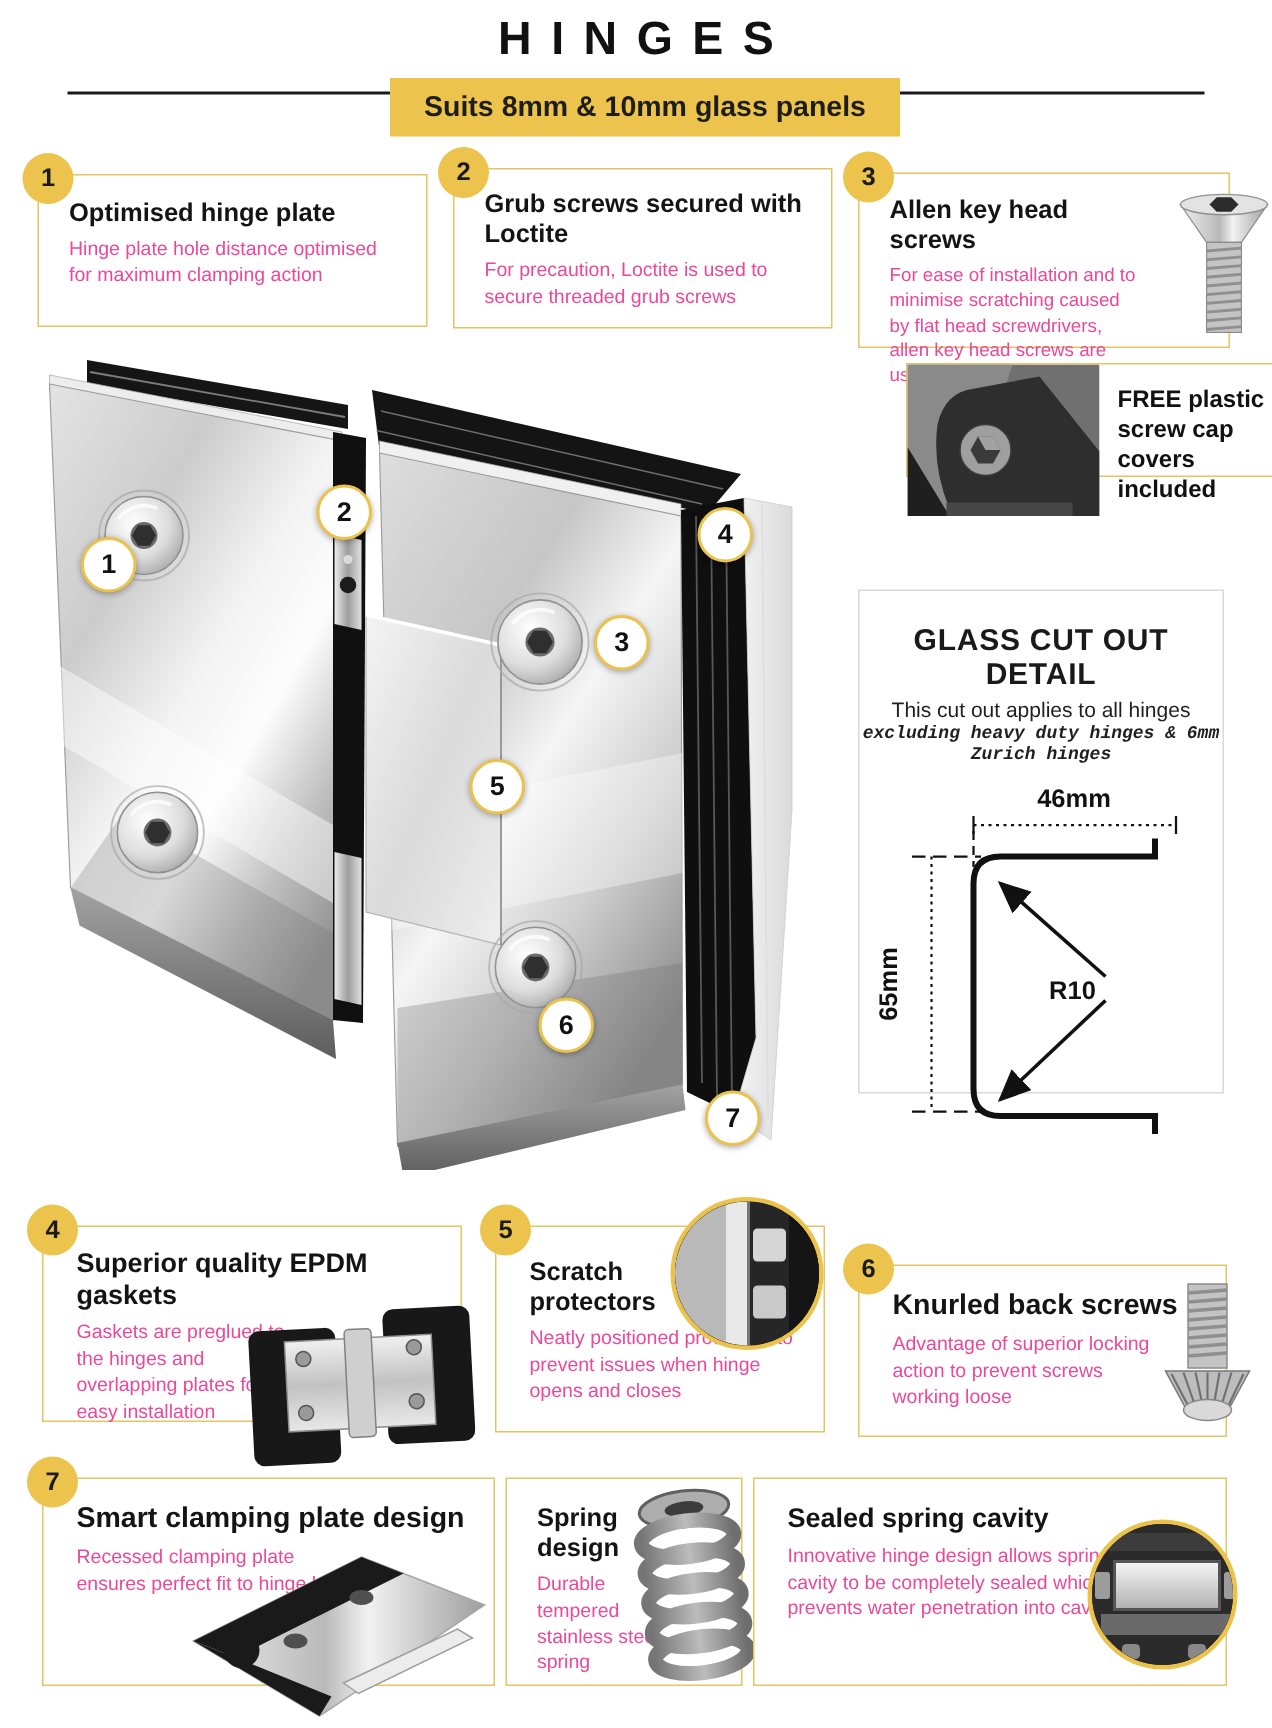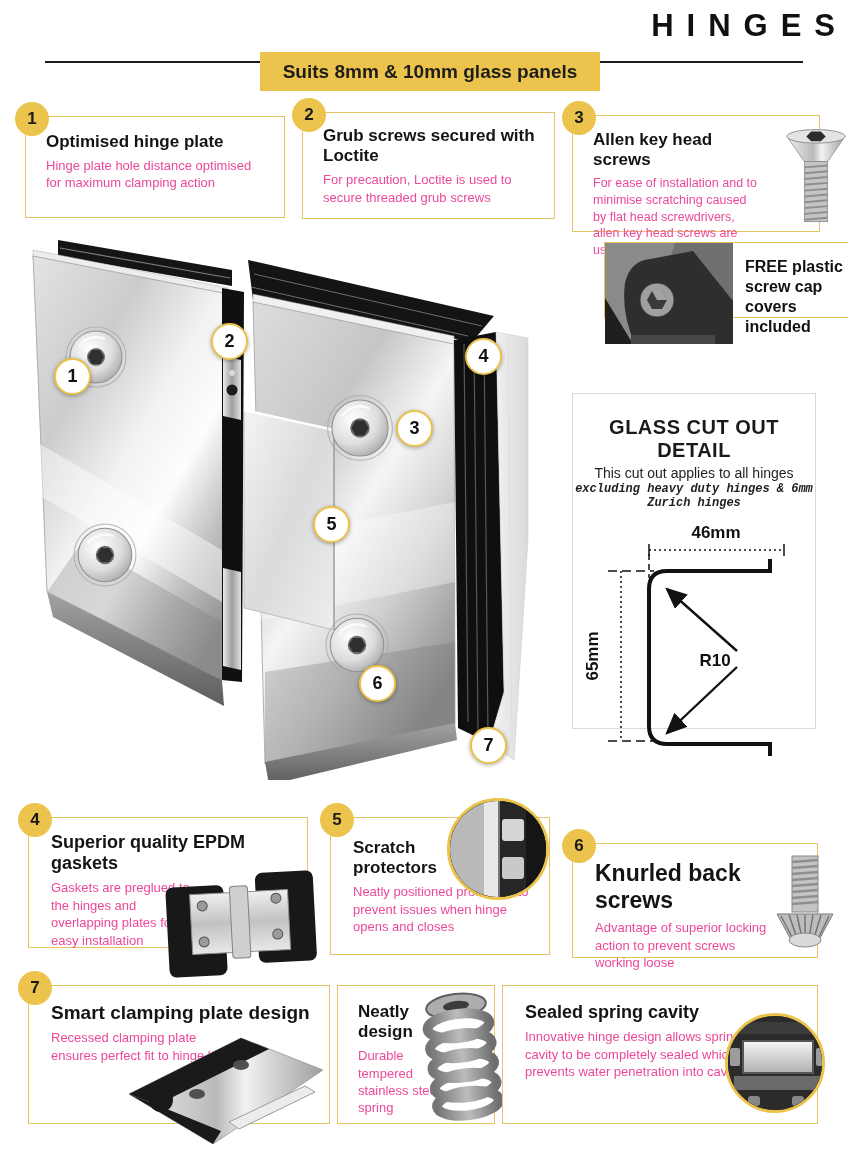--- a/index.html
+++ b/index.html
@@ -9,21 +9,21 @@
   }
   *{box-sizing:border-box;}
   html,body{margin:0;padding:0;background:#fff;}
   .page{
     position:relative;width:848px;height:1152px;margin:0 auto;
     background:#ffffff;overflow:hidden;
     font-family:"Liberation Sans","DejaVu Sans",sans-serif;color:var(--ink);
   }
   
   .page-title{
-    position:absolute;top:8px;left:0;width:100%;text-align:right;
+    position:absolute;top:8px;left:0;width:100%;text-align:center;
     font-size:31px;font-weight:600;letter-spacing:13px;padding-left:13px;color:#111;
   }
   .header-rule{position:absolute;top:61px;left:45px;width:758px;height:2px;background:#1a1a1a;}
   .banner{
     position:absolute;top:52px;left:260px;width:340px;height:39px;background:var(--accent);
     display:flex;align-items:center;justify-content:center;
     font-size:19px;font-weight:700;color:#1d1d1b;
   }
   
   .fbox{position:absolute;background:#fff;border:1.6px solid var(--box-border);}
@@ -288,21 +288,21 @@
       <div style="position:absolute;left:0;top:0;width:34px;height:102px;background:#b9b9b9;"></div>
       <div style="position:absolute;left:34px;top:0;width:16px;height:102px;background:#e8e8e8;border-right:2px solid #777;"></div>
       <div style="position:absolute;left:52px;top:18px;width:22px;height:22px;background:#d6d6d6;border-radius:3px;"></div>
       <div style="position:absolute;left:52px;top:56px;width:22px;height:22px;background:#c9c9c9;border-radius:3px;"></div>
       <div style="position:absolute;left:76px;top:0;width:30px;height:102px;background:#151515;"></div>
     </div>
   </div>
 
   <div class="fbox" style="left:572px;top:843px;width:246px;height:115px;padding:16px 10px 0 22px;">
     <div class="badge">6</div>
-    <h3 style="font-size:23px;">Knurled back screws</h3>
+    <h3 style="font-size:19px;">Knurled back screws</h3>
     <p style="width:172px;">Advantage of superior locking action to prevent screws working loose</p>
     <div class="imgwrap" style="left:192px;top:10px;width:80px;height:100px;">
       <svg width="80" height="100" viewBox="0 0 80 100">
         <rect x="27" y="2" width="26" height="56" fill="#c4c4c4" stroke="#8a8a8a"></rect>
         <g stroke="#8f8f8f" stroke-width="2.4">
           <line x1="27" y1="8" x2="53" y2="6"></line>
             <line x1="27" y1="14" x2="53" y2="12"></line>
           <line x1="27" y1="20" x2="53" y2="18"></line>
             <line x1="27" y1="26" x2="53" y2="24"></line>
           <line x1="27" y1="32" x2="53" y2="30"></line>
@@ -336,21 +336,21 @@
         <circle cx="40" cy="70" r="12" fill="#1a1a1a"></circle>
         <polygon points="8,64 36,75 100,101 92,114" fill="#1a1a1a"></polygon>
         <ellipse cx="120" cy="35" rx="8" ry="5" fill="#4f4f4f"></ellipse>
         <ellipse cx="76" cy="64" rx="8" ry="5" fill="#4f4f4f"></ellipse>
         <polygon points="108,92 184,56 194,62 118,99" fill="#ececec" stroke="#9c9c9c"></polygon>
       </svg>
     </div>
   </div>
 
   <div class="fbox" style="left:337px;top:985px;width:158px;height:139px;padding:16px 6px 0 20px;overflow:visible;">
-    <h3 style="width:80px;">Neatly design</h3>
+    <h3 style="width:80px;">Spring design</h3>
     <p style="width:92px;">Durable tempered stainless steel spring</p>
     <div class="imgwrap" style="left:70px;top:2px;width:94px;height:134px;">
       <svg width="94" height="134" viewBox="0 0 94 134">
         <defs>
           <linearGradient id="sprG" x1="0" y1="0" x2="1" y2="0">
             <stop offset="0" stop-color="#757575"></stop>
               <stop offset="0.5" stop-color="#bcbcbc"></stop>
             <stop offset="1" stop-color="#6e6e6e"></stop>
           </linearGradient>
         </defs>

